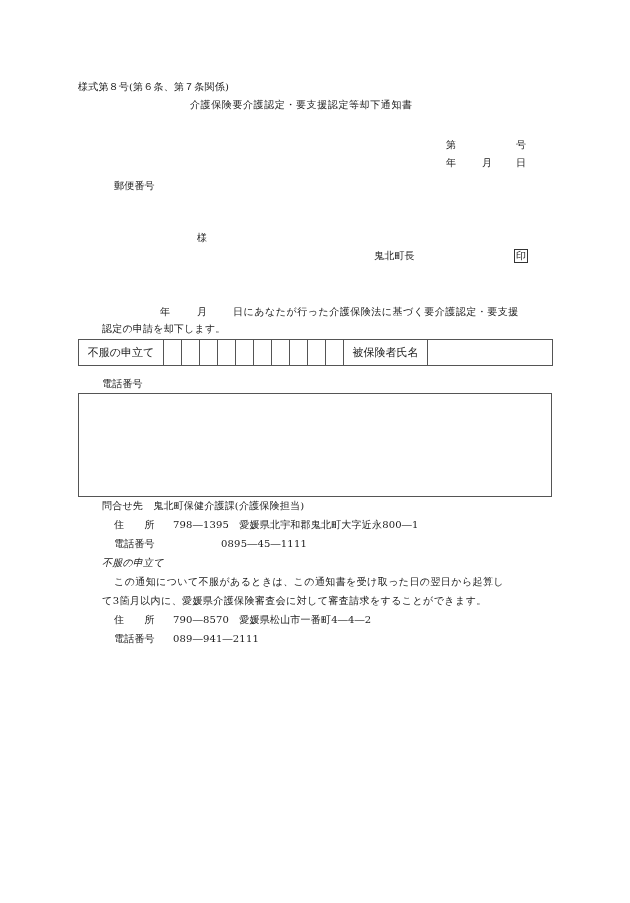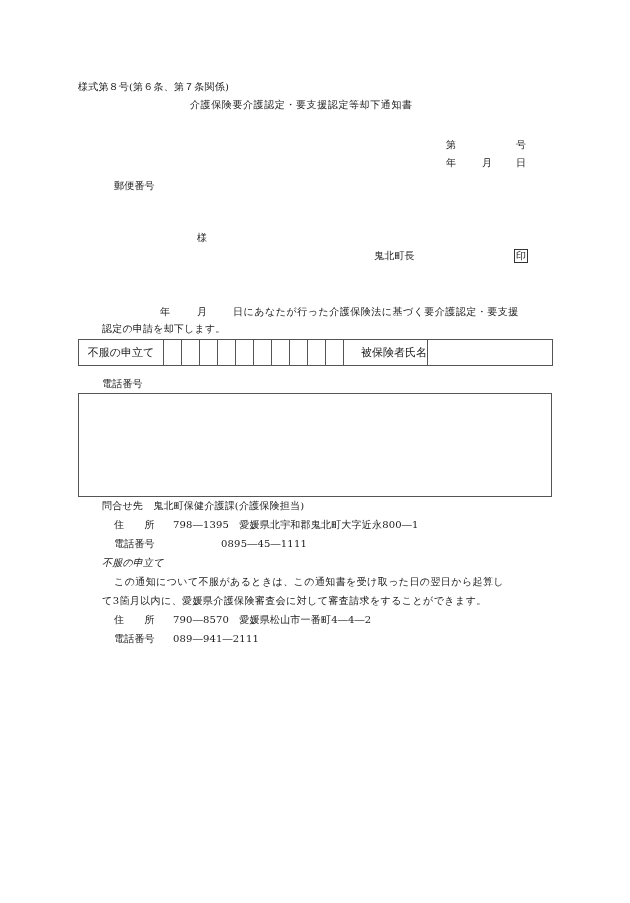--- a/index.html
+++ b/index.html
@@ -43,21 +43,21 @@
       <td style="width:17px;"></td>
       <td style="width:17px;"></td>
       <td style="width:17px;"></td>
       <td style="width:17px;"></td>
       <td style="width:17px;"></td>
       <td style="width:17px;"></td>
       <td style="width:17px;"></td>
       <td style="width:17px;"></td>
       <td style="width:17px;"></td>
       <td style="width:17px;"></td>
-      <td style="width:83px;text-align:right;">被保険者氏名</td>
+      <td style="width:83px;text-align:center;">被保険者氏名</td>
       <td style="width:124px;"></td>
     </tr>
   </tbody>
     </table>
 
   <div class="abs t" style="left:102px;top:377px;">電話番号</div>
   <div class="box"></div>
 
   <div class="abs t" style="left:102px;top:499px;">問合せ先　鬼北町保健介護課(介護保険担当)</div>
   <div class="abs t" style="left:114px;top:518px;">住　　所</div>

